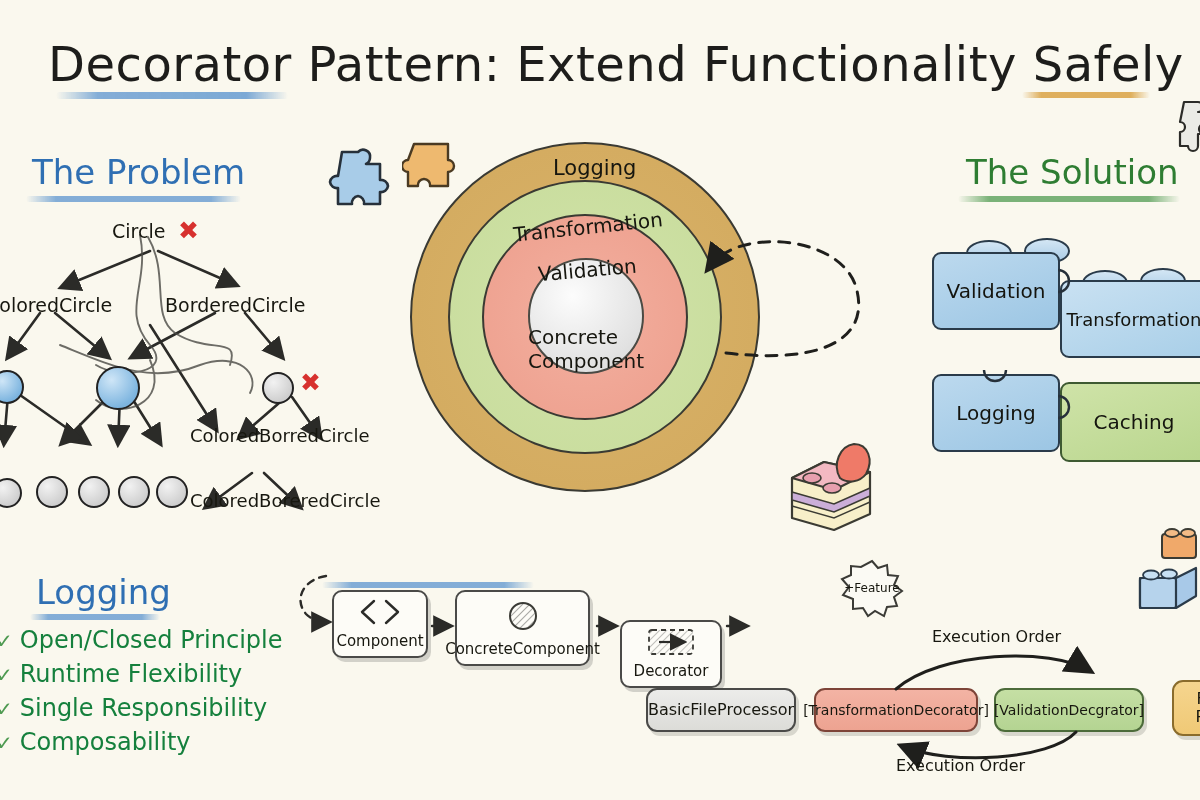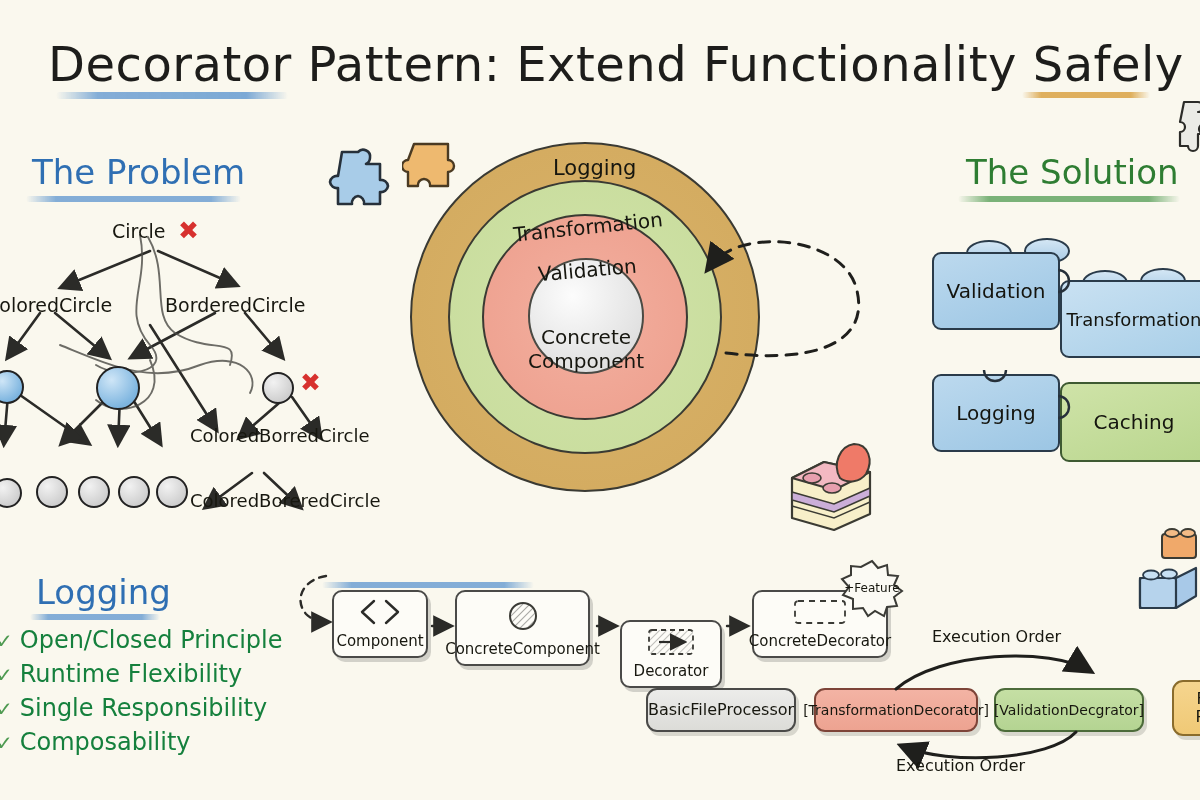--- a/index.html
+++ b/index.html
@@ -210,21 +210,21 @@
               background:radial-gradient(circle,#f3b0a0 0%,#ed9e8c 100%);
               border:2.4px solid #3a3a33;"></div>
   <div class="abs ring" style="left:528px;top:258px;width:116px;height:116px;
               background:radial-gradient(circle at 38% 32%,#fcfcfc,#e2e2e2 70%,#d4d4d4);
               border:2.2px solid #4a4a44;"></div>
 
   <div class="abs ring-label" style="left:553px;top:156px;">Logging</div>
   <div class="abs ring-label" style="left:513px;top:215px;transform:rotate(-6deg);font-size:20px;">Transformation</div>
   <div class="abs ring-label" style="left:538px;top:258px;transform:rotate(-5deg);font-size:20px;">Validation</div>
 
-  <div class="abs" style="left:528px;top:326px;width:116px;text-align:center;line-height:1.18;font-size:20px;color:#16160f;">
+  <div class="abs" style="left:528px;top:326px;width:116px;text-align:left;line-height:1.18;font-size:20px;color:#16160f;">
     <div>Concrete</div>
     <div>Component</div>
   </div>
 
   <svg class="abs" style="left:630px;top:225px;" width="260" height="160">
     <defs>
       <marker id="ah2" markerWidth="10" markerHeight="10" refX="8" refY="5" orient="auto">
         <path d="M0,0 L10,5 L0,10 z" fill="#1f1f1c"></path>
       </marker>
     </defs>
@@ -328,28 +328,20 @@
             <path d="M0,0 L8,4 L0,8 z" fill="#2b2b28"></path>
           </marker>
         </defs>
         <rect x="6" y="5" width="44" height="24" rx="3" fill="url(#hatch2)" stroke="#3b3b36" stroke-width="1.8" stroke-dasharray="5 4"></rect>
         <path d="M16 17 L40 17" fill="none" stroke="#2b2b28" stroke-width="2.2" marker-end="url(#ah4)"></path>
       </svg>
     </div>
     <div class="kbox-label">Decorator</div>
   </div>
 
-  <div class="abs kbox" style="left:752px;top:590px;width:136px;height:68px;">
-    <div class="kglyph">
-      <svg width="62" height="32" viewBox="0 0 62 32">
-        <rect x="6" y="5" width="50" height="22" rx="3" fill="none" stroke="#3b3b36" stroke-width="1.8" stroke-dasharray="6 5"></rect>
-      </svg>
-    </div>
-    <div class="kbox-label">ConcreteDecorator</div>
-  </div>
 
   <svg class="abs" style="left:838px;top:558px;" width="68" height="60" viewBox="0 0 68 60">
     <path d="M34 3 L40 10 L49 7 L50 17 L60 18 L56 27 L64 33 L56 39 L59 48 L49 49 L46 58 L37 53 L30 58 L25 50 L15 51 L15 41 L5 37 L11 29 L4 21 L13 17 L13 8 L23 9 Z" fill="#fbfaf4" stroke="#3b3b36" stroke-width="2"></path>
   </svg>
   <div class="abs feature-badge" style="left:840px;top:578px;width:64px;height:20px;background:transparent;">+Feature</div>
 
   <svg class="abs" style="left:420px;top:612px;" width="350" height="28">
     <defs>
       <marker id="ah5" markerWidth="9" markerHeight="9" refX="7" refY="4.5" orient="auto">
         <path d="M0,0 L9,4.5 L0,9 z" fill="#2b2b28"></path>

